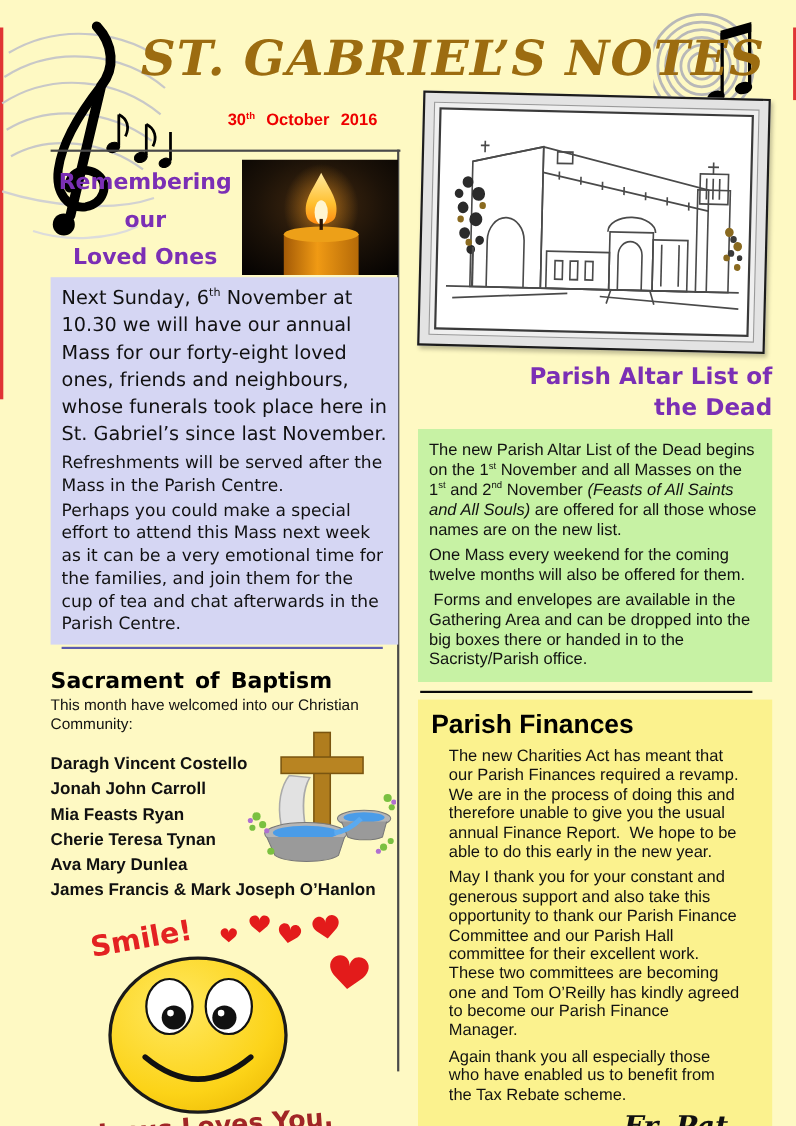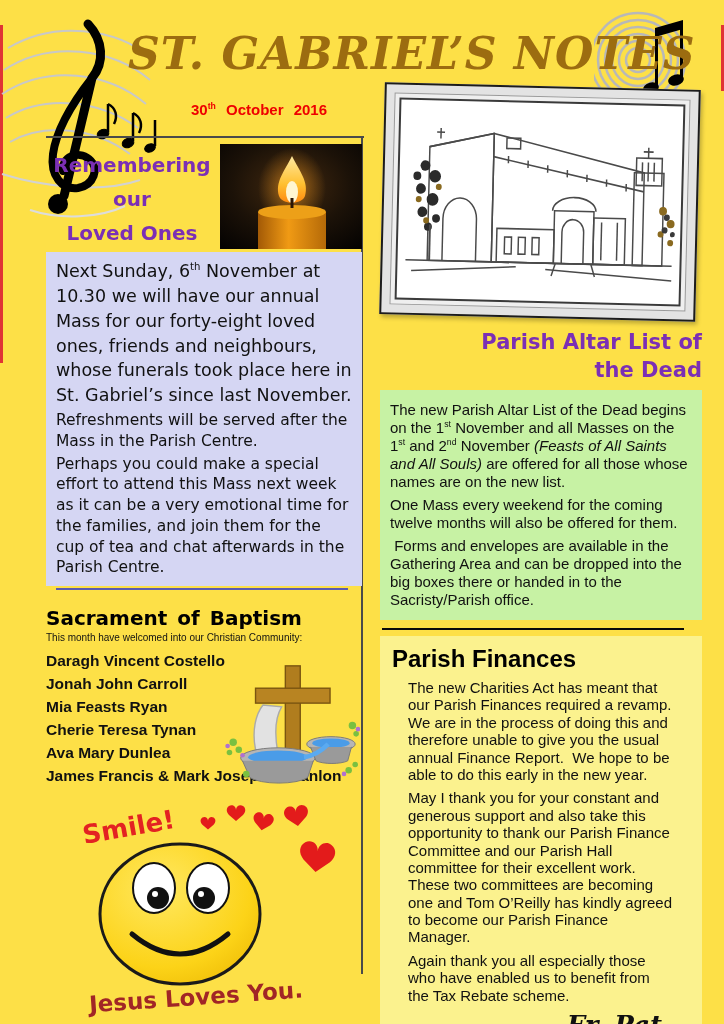--- a/index.html
+++ b/index.html
@@ -1,54 +1,54 @@
 <!DOCTYPE html>
 <html><head>
 <meta charset="utf-8">
 <style>
   html,body{margin:0;padding:0;background:#ffffff;}
-  .page{position:relative;width:724px;height:1024px;background:#fde047;overflow:hidden;
+  .page{position:relative;width:724px;height:1024px;background:#fef9c3;overflow:hidden;
         font-family:"Liberation Sans",sans-serif;color:#111;}
   sup{font-size:58%;vertical-align:super;line-height:0;}
 
   
   .masthead{position:absolute;left:128px;top:28px;width:478px;text-align:center;
     font-family:"DejaVu Serif",serif;font-style:italic;font-weight:700;
     font-size:44px;color:#9c6c10;letter-spacing:1px;white-space:nowrap;}
-  .issue-date{position:absolute;left:124px;top:101px;width:270px;text-align:center;
+  .issue-date{position:absolute;left:140px;top:101px;width:270px;text-align:center;
     color:#ee0000;font-weight:700;font-size:15px;word-spacing:6px;}
   .clef-art{position:absolute;left:0;top:14px;}
   .ripple-note{position:absolute;left:594px;top:10px;}
   .edge-red-left{position:absolute;left:0;top:25px;width:3px;height:338px;background:#e03434;}
   .edge-red-right{position:absolute;left:721px;top:25px;width:3px;height:66px;background:#e03434;}
 
   
   .top-rule{position:absolute;left:46px;top:136px;width:318px;height:2px;background:#4a4a4a;}
   .col-divider{position:absolute;left:361px;top:136px;width:2px;height:838px;background:#4a4a4a;}
 
   .col-left{position:absolute;left:46px;top:142px;width:316px;}
   .col-right{position:absolute;left:380px;top:80px;width:322px;}
 
   
-  .remember-row{display:flex;align-items:center;height:108px;}
+  .remember-row{display:flex;align-items:flex-end;height:108px;}
   .remember-heading{width:172px;text-align:center;color:#7b2fb5;font-weight:700;
     font-family:"DejaVu Sans",sans-serif;font-size:20px;line-height:34px;padding-top:6px;}
   .candle-wrap{width:142px;height:105px;margin-left:2px;}
 
   .lavender-box{background:#d5d6f3;padding:5px 10px 6px;margin-top:2px;}
   .lavender-box p{margin:2px 0;font-family:"DejaVu Sans",sans-serif;white-space:pre-wrap;}
   .lavender-box .big{font-size:17.5px;line-height:1.42;}
   .lavender-box .small{font-size:15.5px;line-height:1.34;}
   .lavender-underline{width:292px;height:2px;background:#5b5baf;margin:2px 0 0 10px;}
 
   
   .baptism{position:relative;margin-top:16px;min-height:188px;}
   .baptism-heading{font-family:"DejaVu Sans",sans-serif;font-weight:700;font-size:20px;
     margin:0 0 2px;color:#000;word-spacing:3px;}
-  .baptism-intro{font-size:10px;line-height:1.25;margin:0 0 4px;width:316px;}
+  .baptism-intro{font-size:14px;line-height:1.25;margin:0 0 16px;width:316px;}
   .baptism-names{list-style:none;margin:0;padding:0;font-weight:700;font-size:15.5px;line-height:23px;}
   .baptism-art{position:absolute;right:2px;top:58px;}
 
   
   .smiley-block{position:relative;margin-top:4px;height:222px;}
   .smile-word{position:absolute;left:36px;top:14px;color:#e32222;font-weight:700;
     font-family:"DejaVu Sans",sans-serif;font-size:26px;transform:rotate(-10deg);}
   .hearts-wrap{position:absolute;left:150px;top:0;}
   .smiley-wrap{position:absolute;left:48px;top:40px;}
   .jesus-word{position:absolute;left:0;top:186px;width:300px;text-align:center;color:#a12626;

